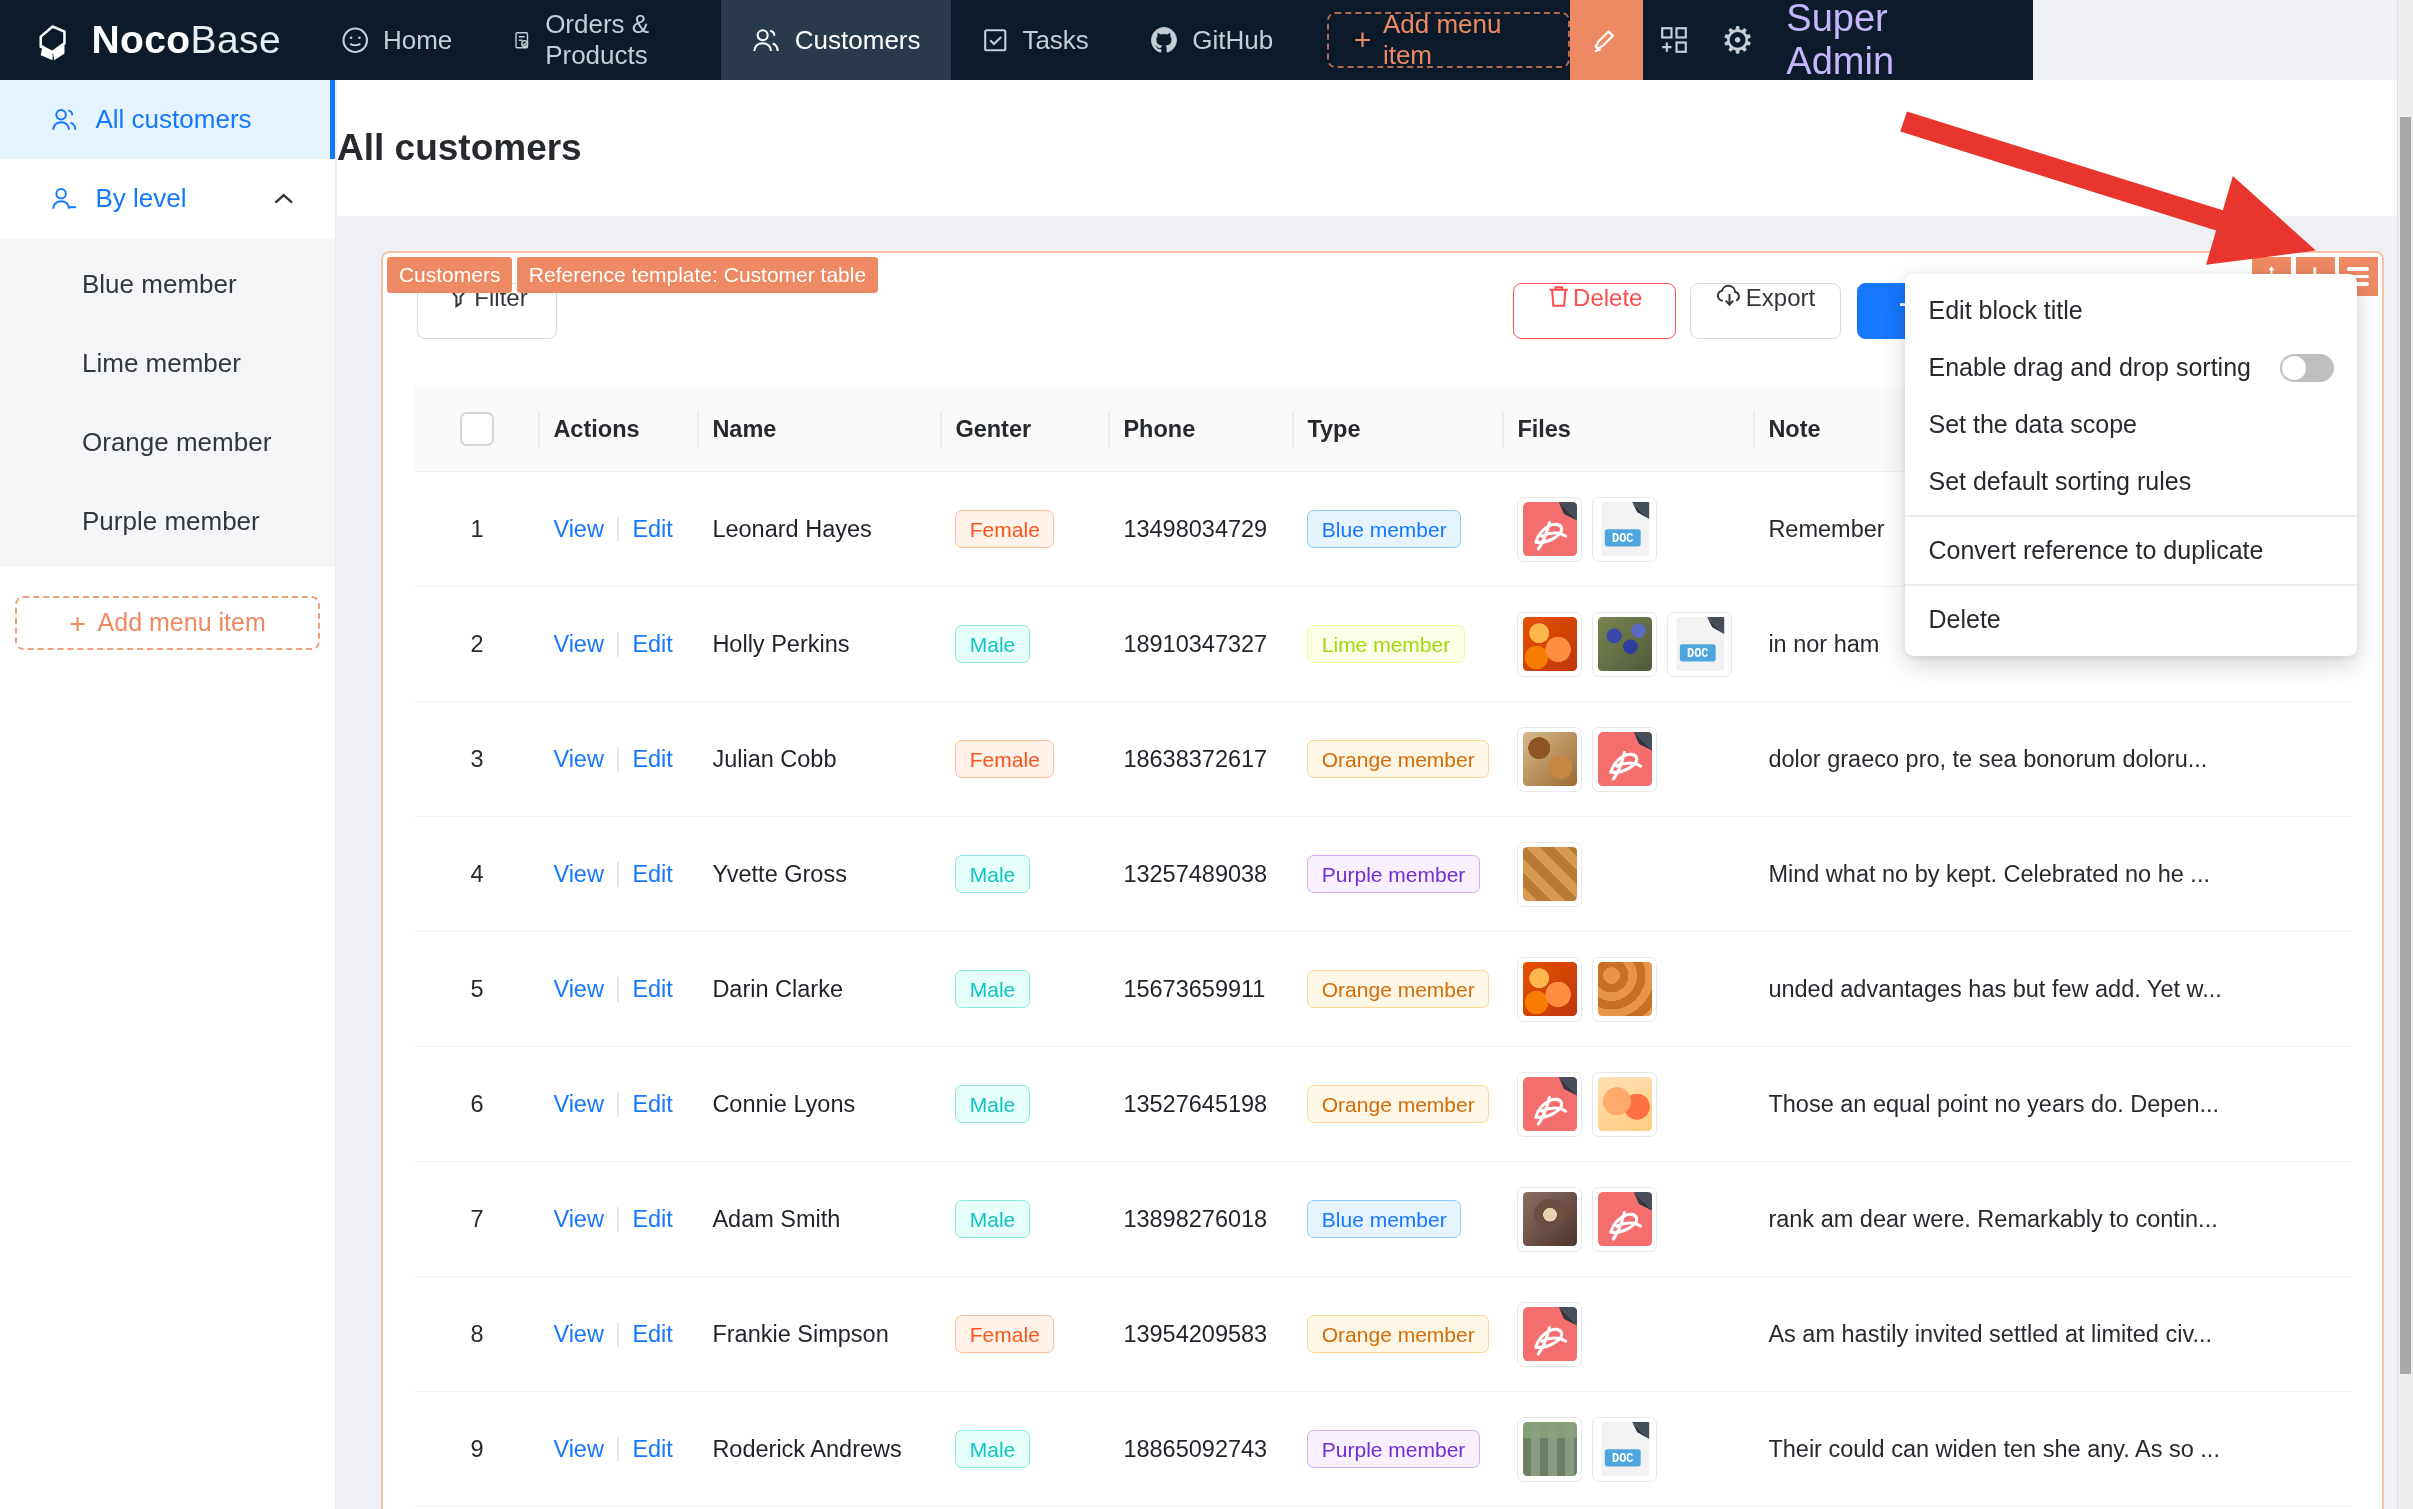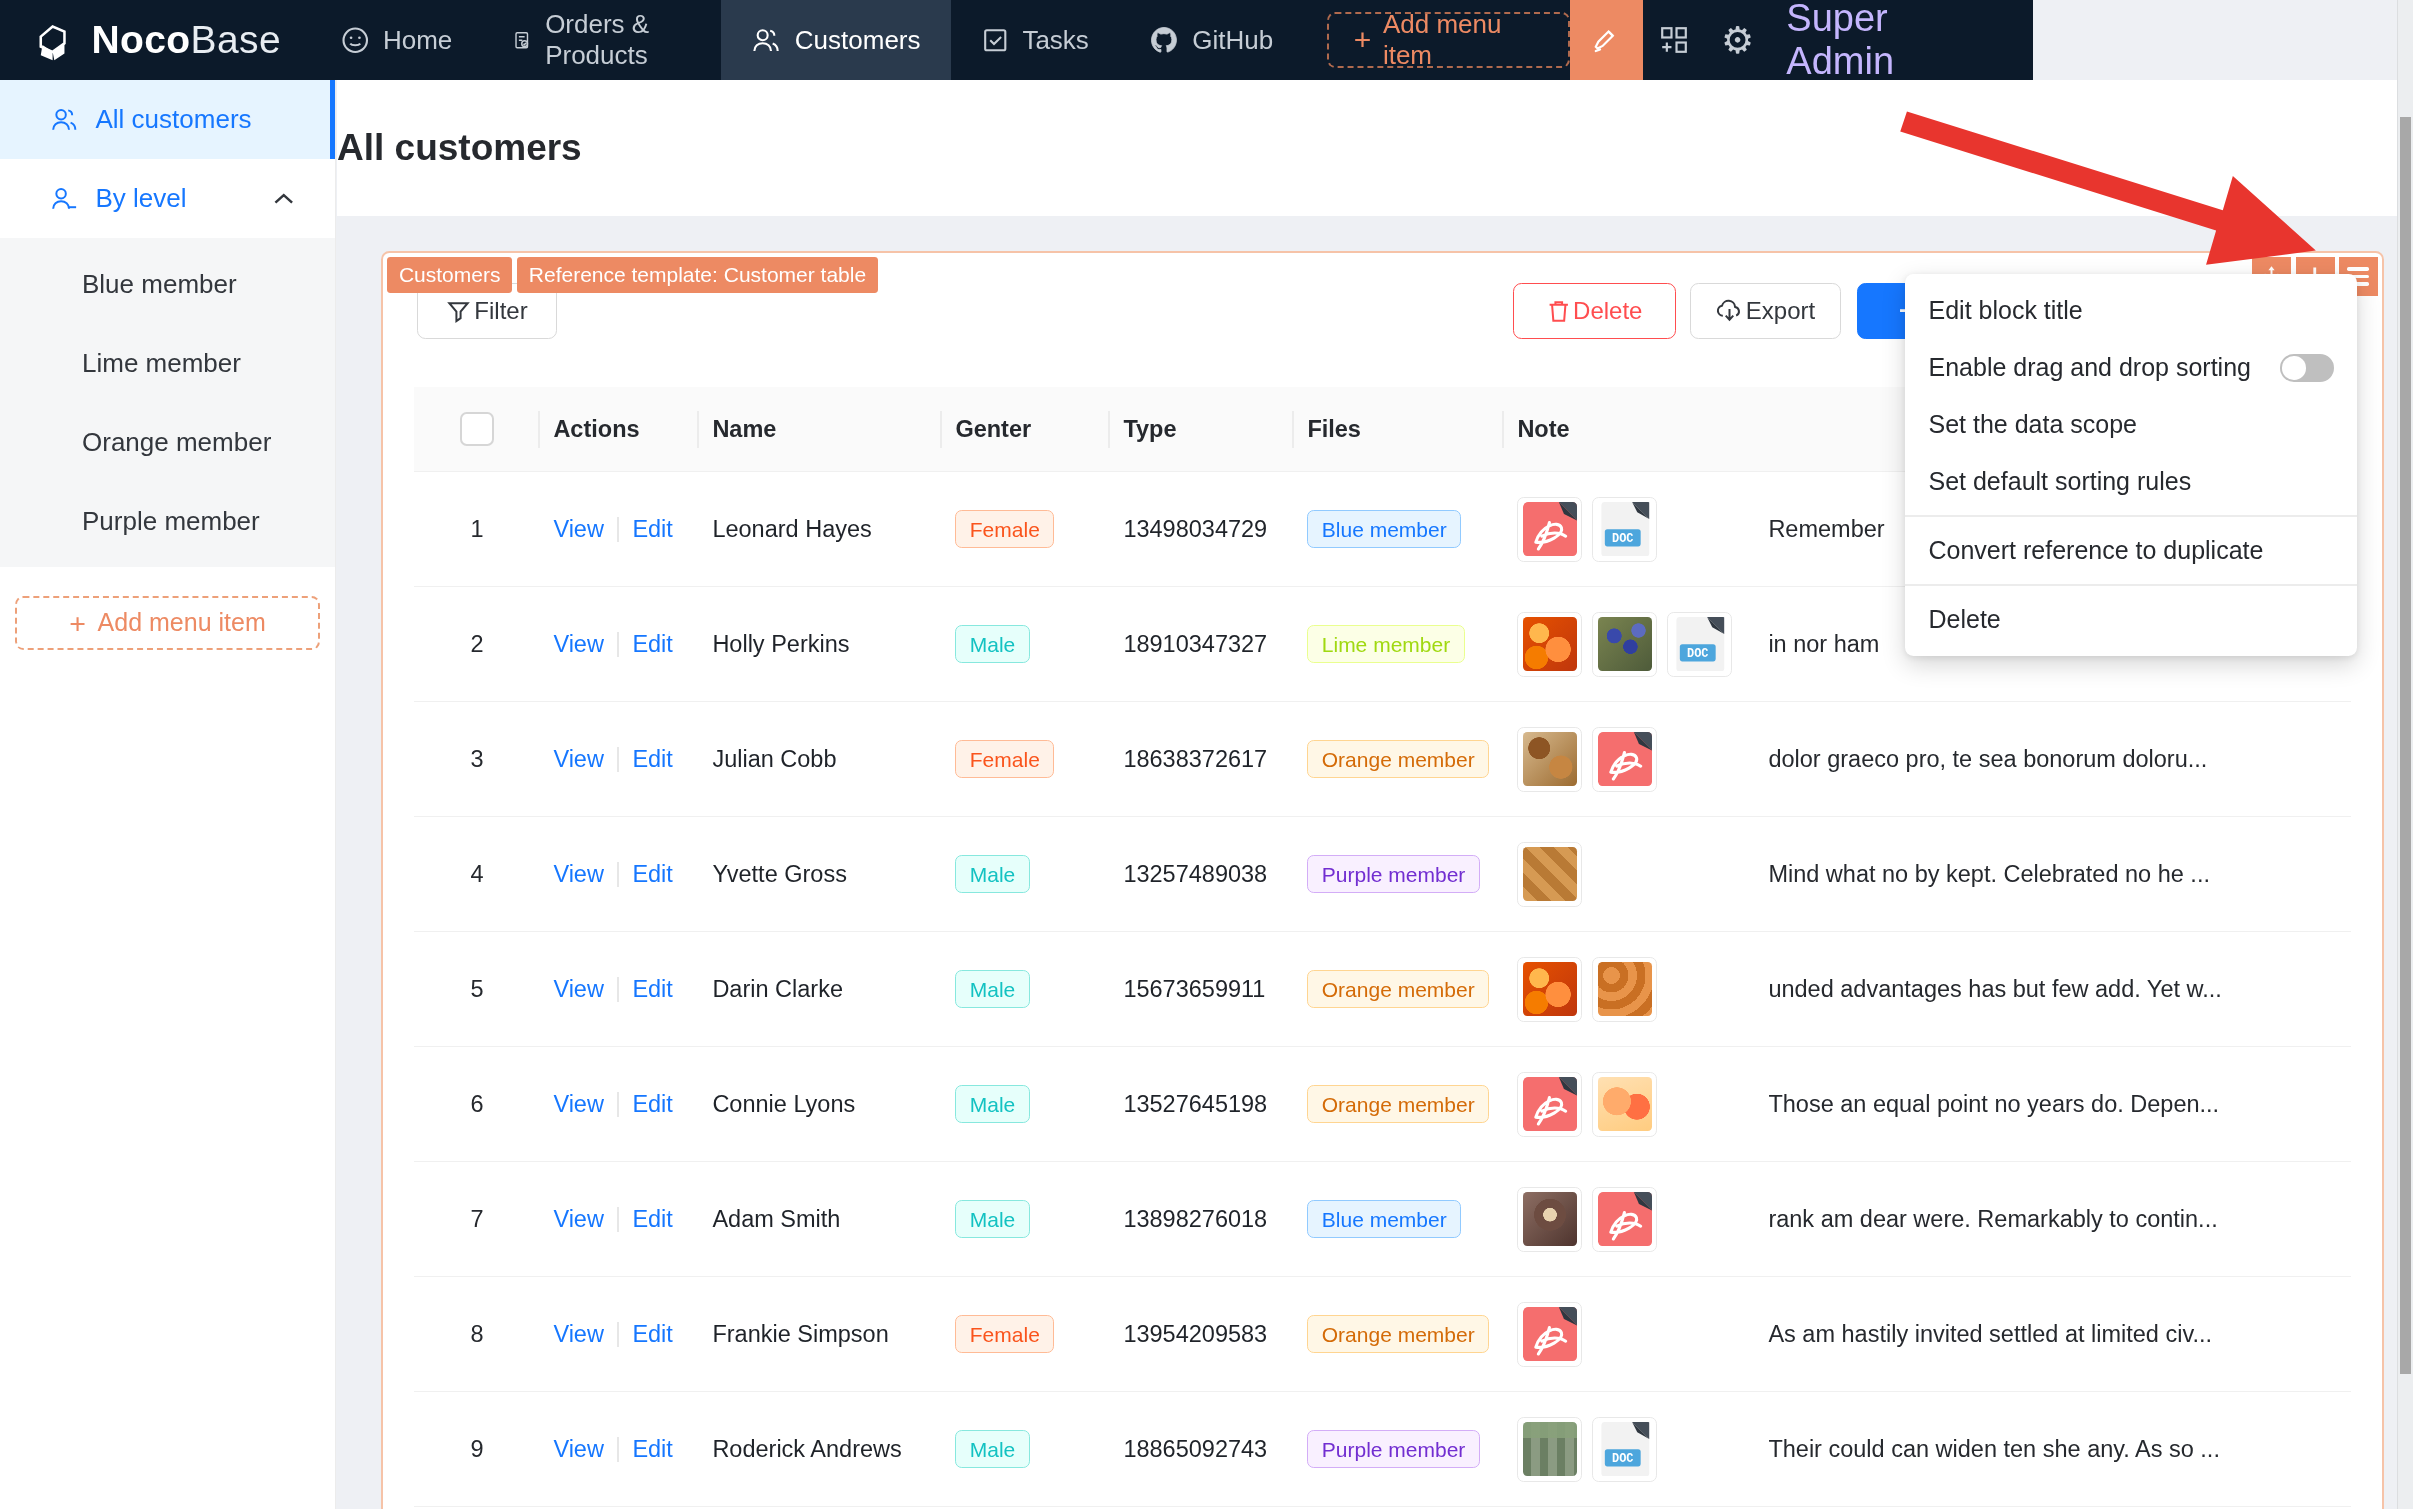--- a/index.html
+++ b/index.html
@@ -41,21 +41,21 @@
   .page-title{font-size:37px;font-weight:700;color:#26292e;margin-left:47px;}
   
   .card{position:absolute;left:381px;top:251px;width:1999px;height:1307px;background:#fff;border:2.5px solid #f6c3a8;border-radius:8.4px 8.4px 0 0;z-index:3;}
   .block-tags{position:absolute;left:4.2px;top:4.2px;display:flex;gap:5px;z-index:6;}
   .block-tag{background:#ed8a63;color:#fff;font-size:21px;padding:5.9px 11.7px;border-radius:3.4px;cursor:pointer;}
   .designer-icons{position:absolute;right:4.2px;top:4.2px;display:flex;gap:4.2px;z-index:6;}
   .designer-icon{width:39px;height:39px;background:#ed8a63;display:flex;align-items:center;justify-content:center;cursor:pointer;}
   .designer-icon .bars{width:22px;height:18.4px;display:flex;flex-direction:column;justify-content:space-between;}
   .designer-icon .bars i{display:block;height:3.4px;background:#fff;border-radius:1.7px;}
   
-  .btn{height:54px;border:1.7px solid #d9d9d9;border-radius:8.4px;background:#fff;display:flex;align-items:center;justify-content:center;gap:3px;font-size:24px;color:#33373d;cursor:pointer;position:absolute;top:30px;}
+  .btn{height:54px;border:1.7px solid #d9d9d9;border-radius:8.4px;background:#fff;display:flex;justify-content:center;gap:3px;font-size:24px;color:#33373d;cursor:pointer;position:absolute;top:30px;}
   .btn-filter{left:34px;width:138px;}
   .btn-delete{left:1130px;width:161px;border-color:#ff4d4f;color:#ff4d4f;}
   .btn-export{left:1307px;width:149px;}
   .btn-add{left:1474px;width:102px;background:#1677ff;border-color:#1677ff;color:#fff;font-size:37px;font-weight:300;border-radius:8.4px;z-index:4;}
   
   .table{position:absolute;left:31px;right:31px;top:134px;}
   .trow{display:grid;grid-template-columns:126px 159px 243px 168px 184px 210px 251px auto;align-items:center;}
   .thead{height:84px;background:#fafafa;border-bottom:1.7px solid #f0f0f0;}
   .th{font-size:23.5px;font-weight:700;color:#26292e;padding-left:13.4px;position:relative;height:84px;display:flex;align-items:center;}
   .th:not(:last-child)::after{content:"";position:absolute;right:0;top:23.5px;height:37px;width:1.7px;background:#ececec;}
@@ -272,20 +272,21 @@
   </div>
 
   <div class="table">
     <div class="trow thead">
       <div class="th center">
           <span class="checkbox"></span>
         </div>
       <div class="th">Actions</div>
       <div class="th">Name</div>
       <div class="th">Genter</div>
+      <div class="th">Phone</div>
       <div class="th">Type</div>
       <div class="th">Files</div>
       <div class="th">Note</div>
     </div>
     <div class="tbody" id="tbody">
         <div class="trow">
           <div class="cell center rownum">1</div>
           <div class="cell actions">
             <span class="link">View</span>
             <span class="vdiv"></span>

